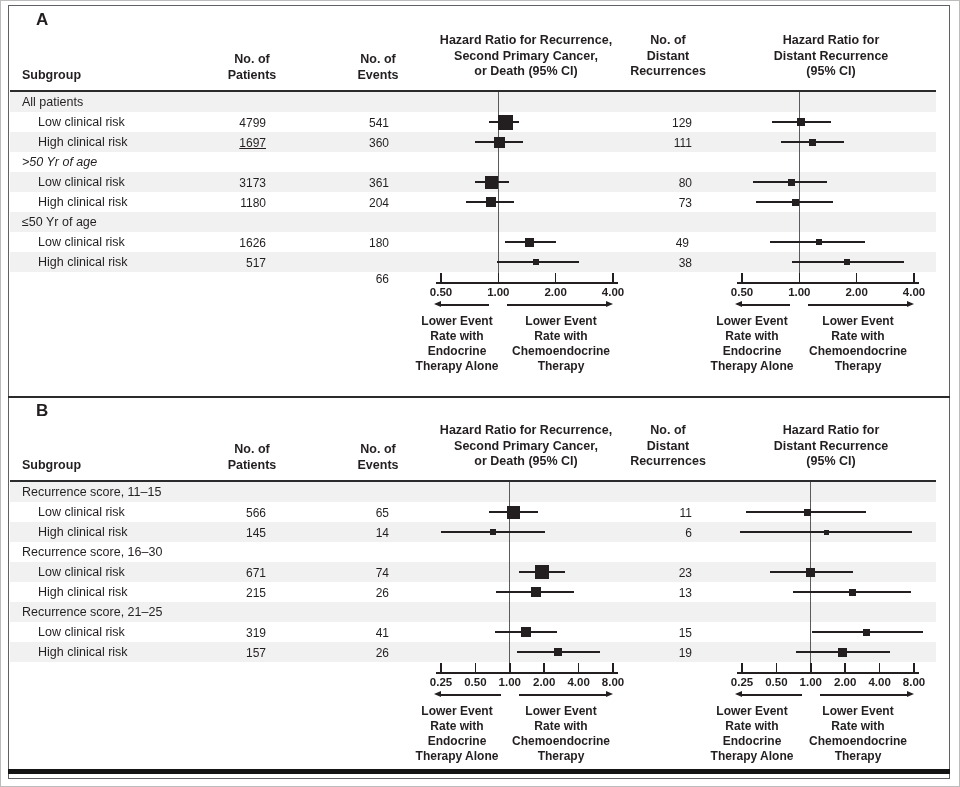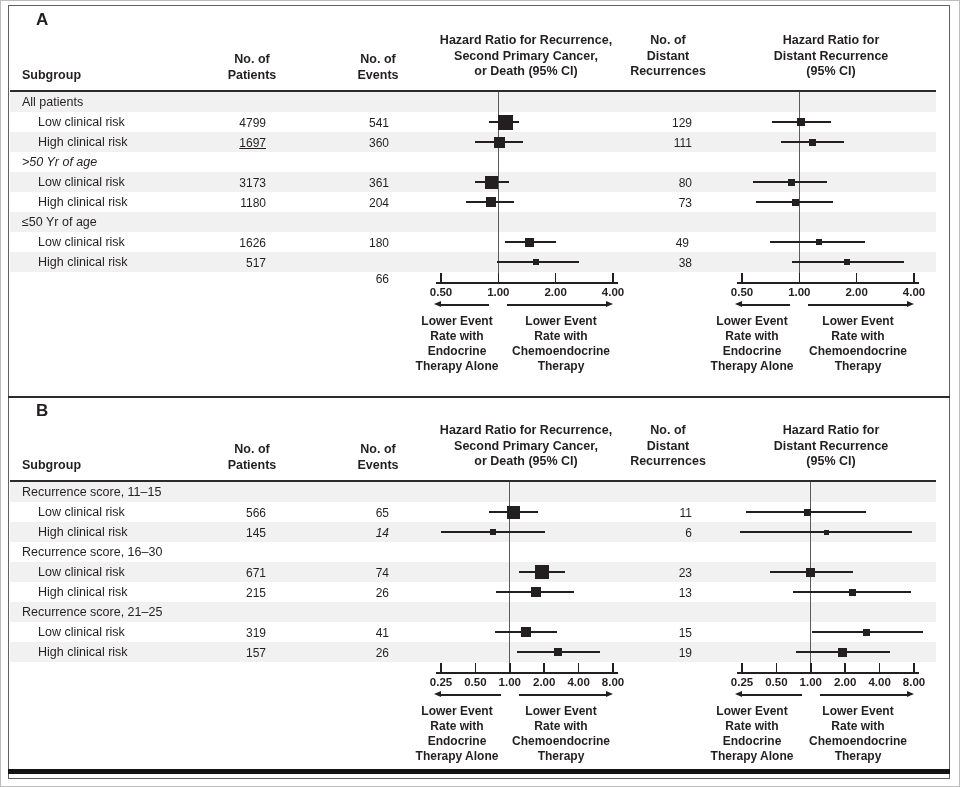--- a/index.html
+++ b/index.html
@@ -171,21 +171,21 @@
     <div class="rule" style="left: 10px; top: 480px; width: 926px; height: 1.5px;"></div>
     <div class="stripe" style="left: 10px; top: 482px; width: 926px; height: 20px;"></div>
     <div class="rlabel" style="left: 22px; top: 485px;">Recurrence score, 11–15</div>
     <div class="rlabel" style="left: 38px; top: 505px;">Low clinical risk</div>
     <div class="num" style="left: 176px; top: 505.5px; width: 90px;">566</div>
     <div class="num" style="left: 299px; top: 505.5px; width: 90px;">65</div>
     <div class="num" style="left: 602px; top: 505.5px; width: 90px;">11</div>
     <div class="stripe" style="left: 10px; top: 522px; width: 926px; height: 20px;"></div>
     <div class="rlabel" style="left: 38px; top: 525px;">High clinical risk</div>
     <div class="num" style="left: 176px; top: 525.5px; width: 90px;">145</div>
-    <div class="num" style="left: 299px; top: 525.5px; width: 90px; font-style: italic;">14</div>
+    <div class="num" style="left: 299px; top: 525.5px; width: 90px;">14</div>
     <div class="num" style="left: 602px; top: 525.5px; width: 90px;">6</div>
     <div class="rlabel" style="left: 22px; top: 545px;">Recurrence score, 16–30</div>
     <div class="stripe" style="left: 10px; top: 562px; width: 926px; height: 20px;"></div>
     <div class="rlabel" style="left: 38px; top: 565px;">Low clinical risk</div>
     <div class="num" style="left: 176px; top: 565.5px; width: 90px;">671</div>
     <div class="num" style="left: 299px; top: 565.5px; width: 90px;">74</div>
     <div class="num" style="left: 602px; top: 565.5px; width: 90px;">23</div>
     <div class="rlabel" style="left: 38px; top: 585px;">High clinical risk</div>
     <div class="num" style="left: 176px; top: 585.5px; width: 90px;">215</div>
     <div class="num" style="left: 299px; top: 585.5px; width: 90px;">26</div>

